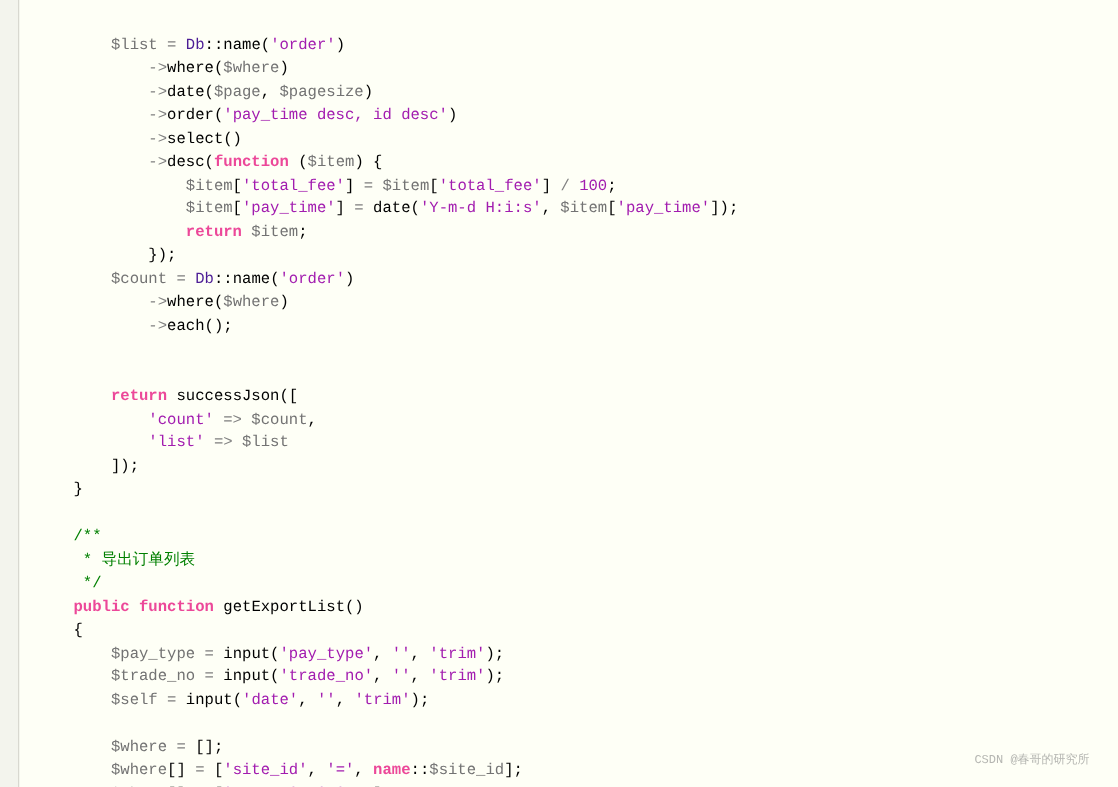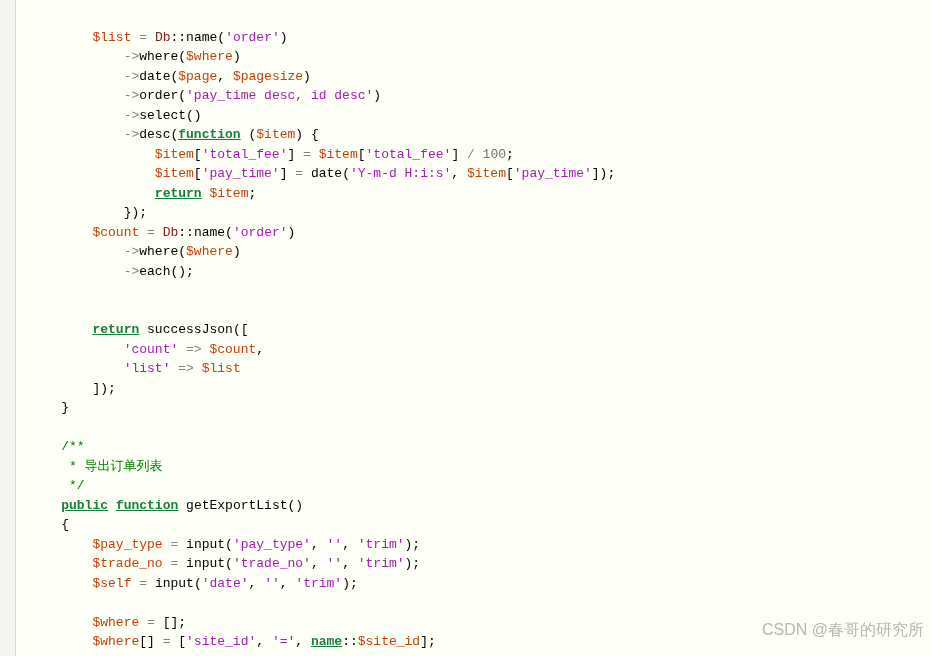--- a/index.html
+++ b/index.html
@@ -20,33 +20,33 @@
       top: 0;
       bottom: 0;
       width: 16px;
       background: #f3f4ed;
       border-right: 1px solid #d8d8d0;
     }
     .code-area {
       white-space: pre;
       color: #000;
     }
-    .kw { color: #15803d; font-weight: bold; text-decoration: underline; }
-    .var { color: #c2410c; }
+    .kw { color: #ec4899; font-weight: bold; }
+    .var { color: #737373; }
     .str { color: #a21caf; }
-    .num { color: #737373; }
-    .cls { color: #7f1d1d; text-align: right; }
+    .num { color: #a21caf; }
+    .cls { color: #4c1d95; text-align: right; }
     .comment { color: #008000; }
     .op { color: #808080; }
     .watermark {
       position: absolute;
       bottom: 14px;
-      right: 8px;
-      font-family: Liberation Sans, sans-serif;
-      font-size: 16px;
+      right: 24px;
+      font-family: Liberation Mono, monospace;
+      font-size: 10px;
       color: rgba(120,120,120,0.55);
     }
   </style>
 </head>
 <body>
 
 <div class="gutter"></div>
 
 <div class="code-area">
 <span>        <span class="var">$list</span> <span class="op">=</span> <span class="cls">Db</span>::<span>name</span>(<span class="str">'order'</span>)</span>

